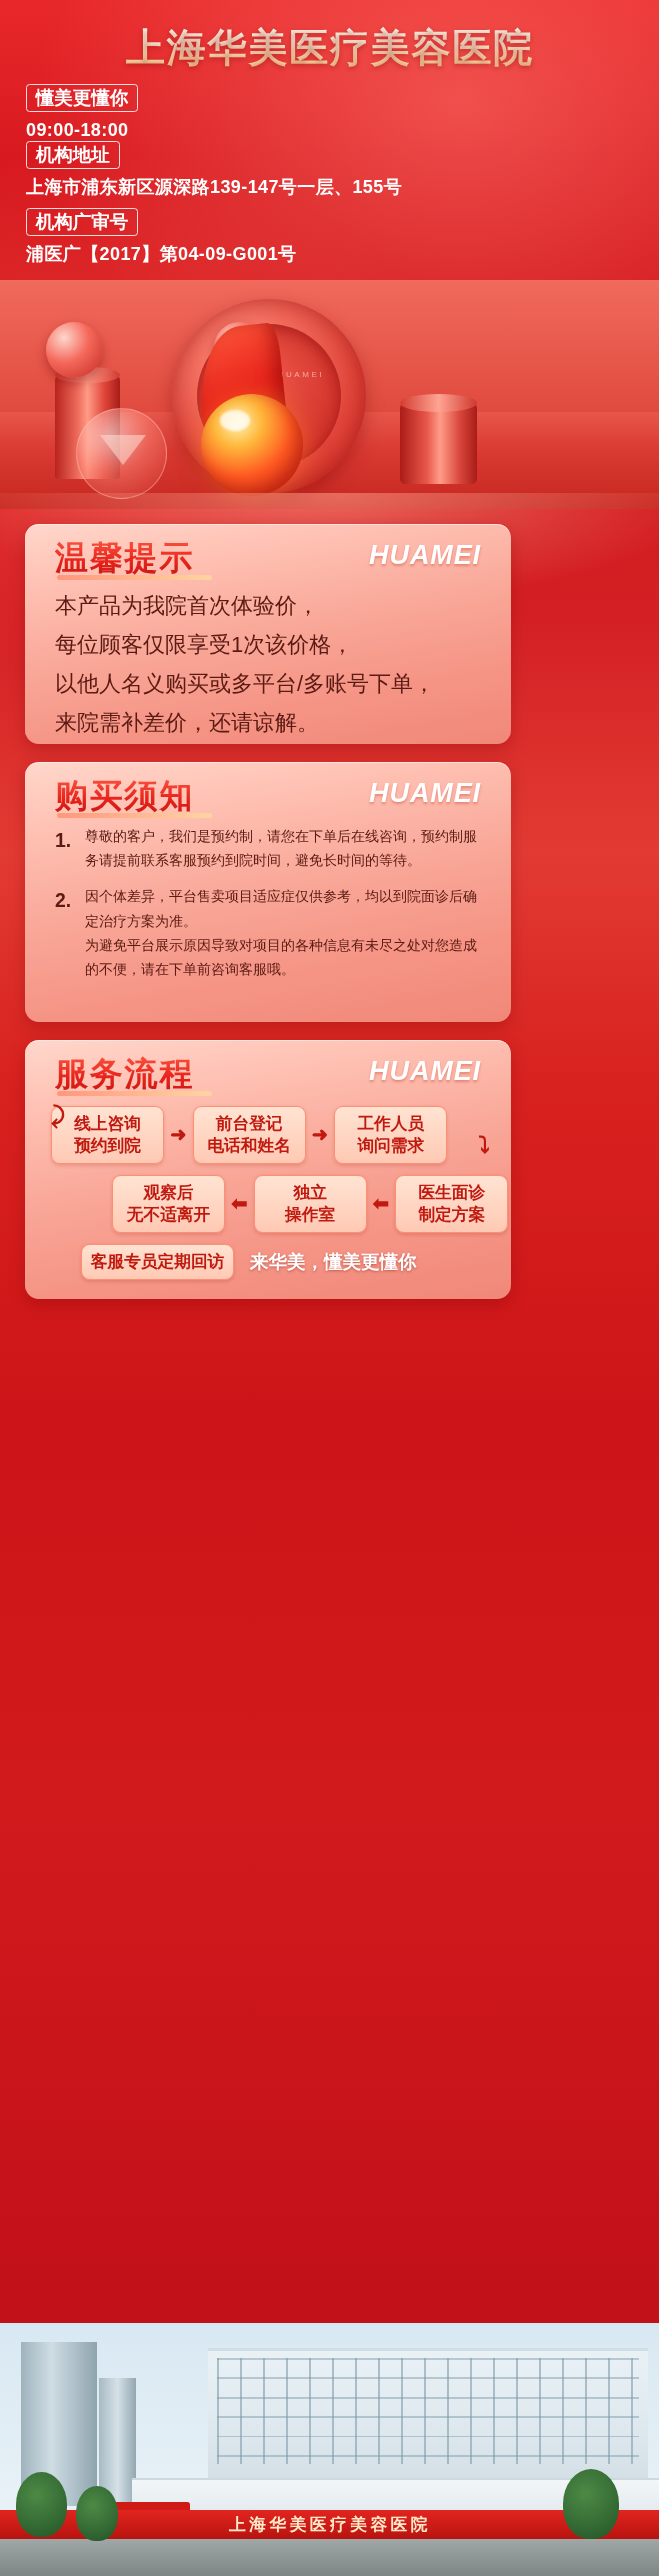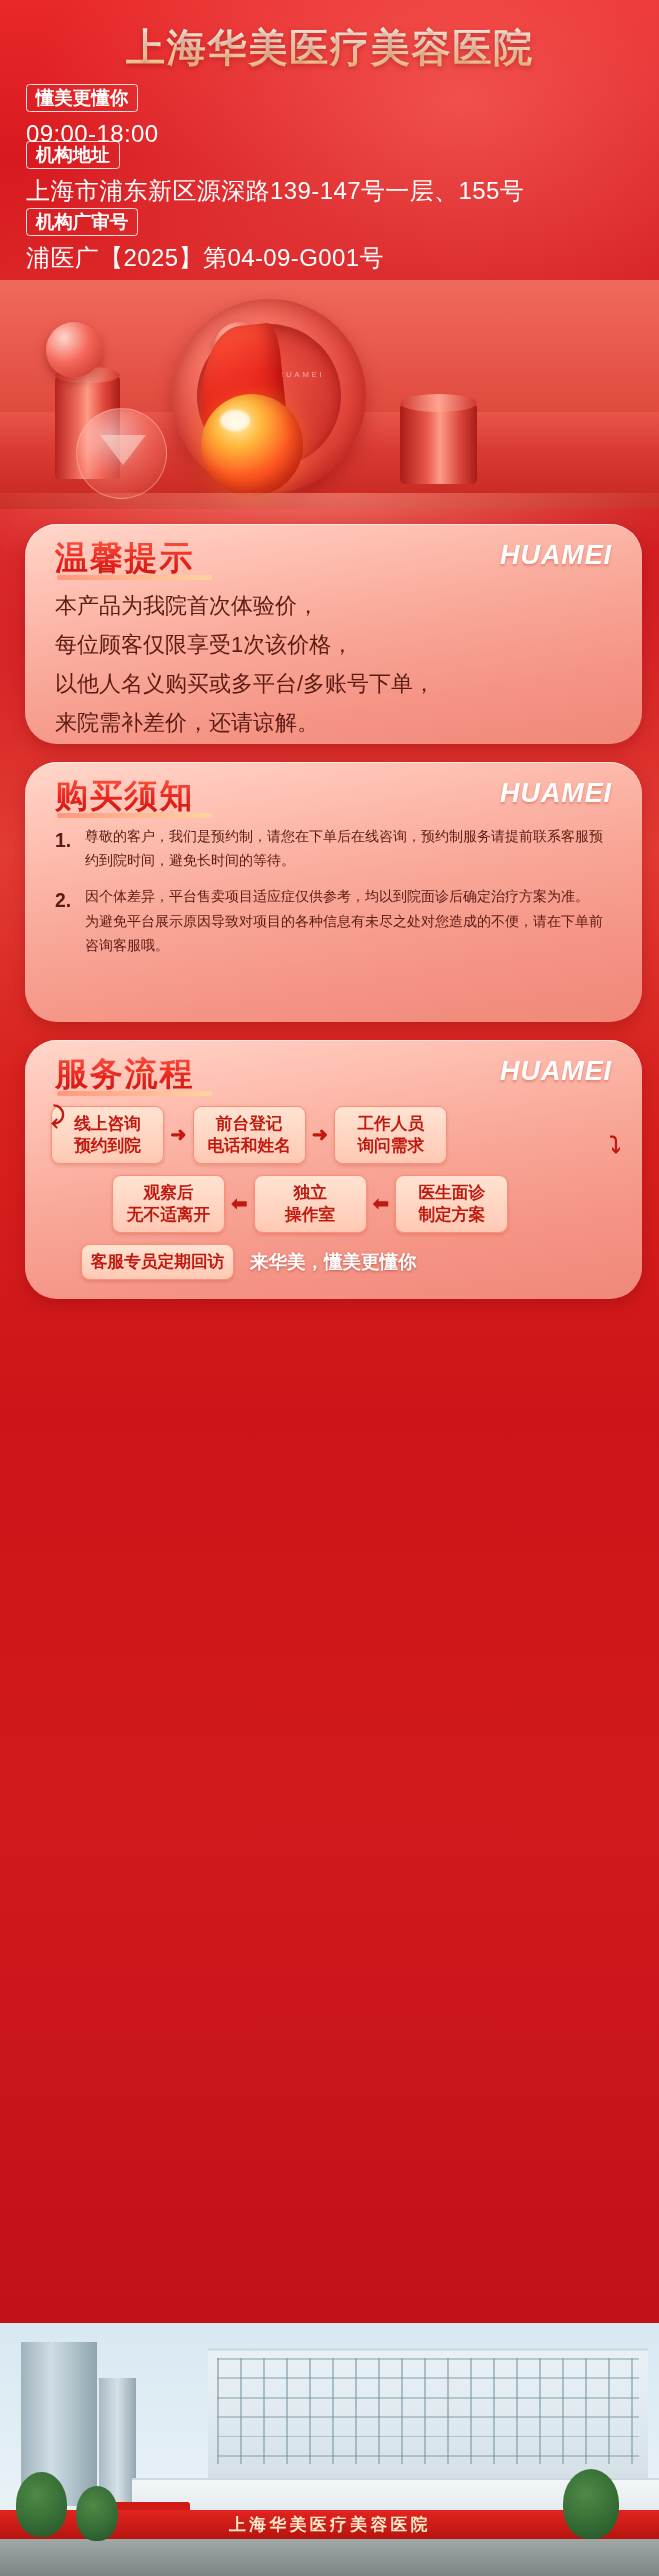--- a/index.html
+++ b/index.html
@@ -34,21 +34,21 @@
   .info-block { position:absolute; left:26px; width:607px; }
   .info-label {
     display:inline-block;
     font-size:18.5px; font-weight:bold; color:#ffffff;
     padding:2.6px 8.8px 3.5px 8.8px;
     border:1.8px solid rgba(255,255,255,0.85);
     border-radius:3.5px;
     line-height:1.1;
   }
   .info-value {
-    font-size:24px; font-weight:normal; color:#ffffff;
+    font-size:18px; font-weight:bold; color:#ffffff;
     margin-top:8px; line-height:1.2; letter-spacing:0.4px;
   }
 
   
   .hero {
     position:absolute; top:280px; left:0; width:660px; height:229px;
     overflow:hidden;
   }
   .hero-floor {
     position:absolute; left:0; top:132px; width:660px; height:97px;
@@ -131,22 +131,22 @@
     border-radius:5.3px;
   }
   .cyl-r:before {
     content:""; position:absolute; left:0; top:-8.8px; width:77px; height:17.6px;
     border-radius:50%;
     background:linear-gradient(90deg,#d43c32,#ffa492,#cf382e);
   }
 
   
   .card {
-    position:absolute; left:25px; width:617px;
-    border-radius:32px;
+    position:absolute; left:25px; width:486px;
+    border-radius:14px;
     background:linear-gradient(170deg,#ffd7cc 0%, #ffc4b6 18%, #f9a899 48%, #f59485 75%, #f08879 100%);
     box-shadow:0 5.3px 16px rgba(120,0,0,0.28), inset 0 0.9px 0 rgba(255,255,255,0.55);
   }
   .card-head {
     position:relative; height:62px; padding-left:30px;
   }
   .card-title {
     position:absolute; left:30px; top:12.3px;
     font-size:33px; font-weight:bold;
     background:linear-gradient(180deg,#ff5a45 0%, #e8241c 55%, #c21510 100%);
@@ -289,21 +289,21 @@
     <div class="info-value">09:00-18:00</div>
   </div>
 
   <div class="info-block" style="top:141px">
     <span class="info-label">机构地址</span>
     <div class="info-value">上海市浦东新区源深路139-147号一层、155号</div>
   </div>
 
   <div class="info-block" style="top:208px">
     <span class="info-label">机构广审号</span>
-    <div class="info-value">浦医广【2025】第04-09-G001号</div>
+    <div class="info-value">浦医广【2017】第04-09-G001号</div>
   </div>
 
   <div class="hero">
     <div class="hero-back"></div>
     <div class="hero-floor"></div>
 
     <div class="ring">
       <div class="ring-inner">
         <div class="ring-text">HUANGMEIHUAMEI</div>
       </div>

